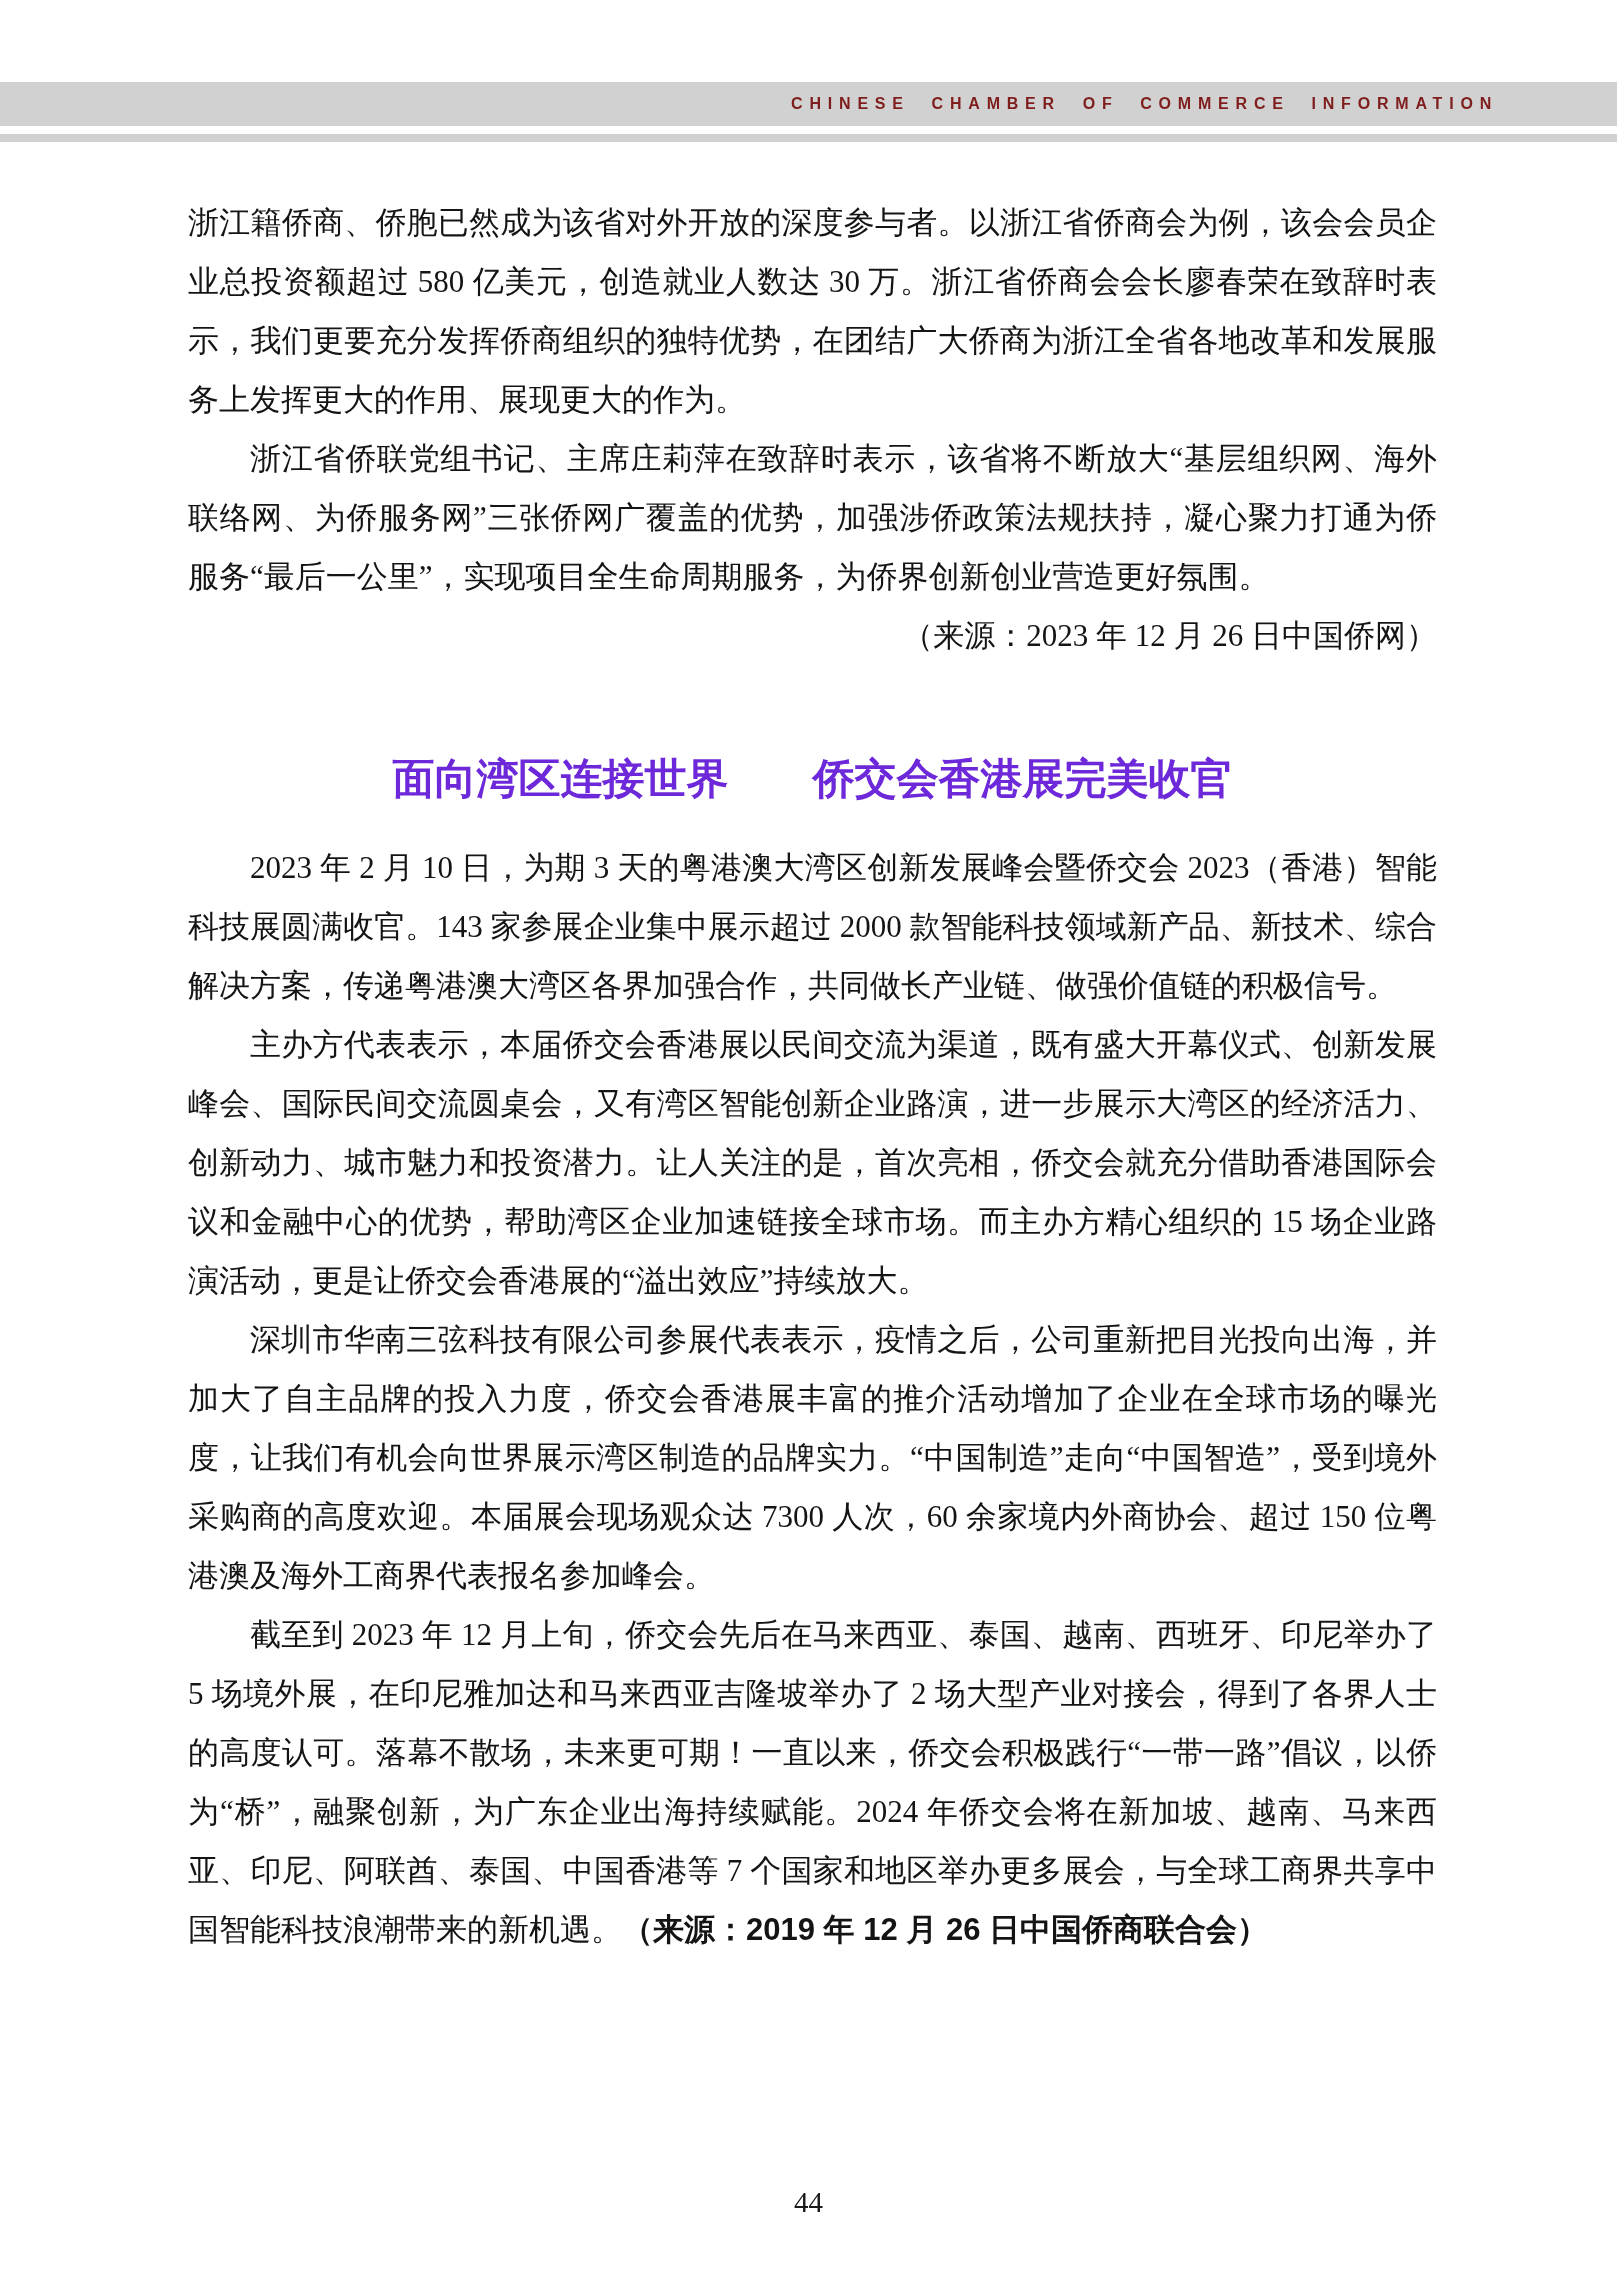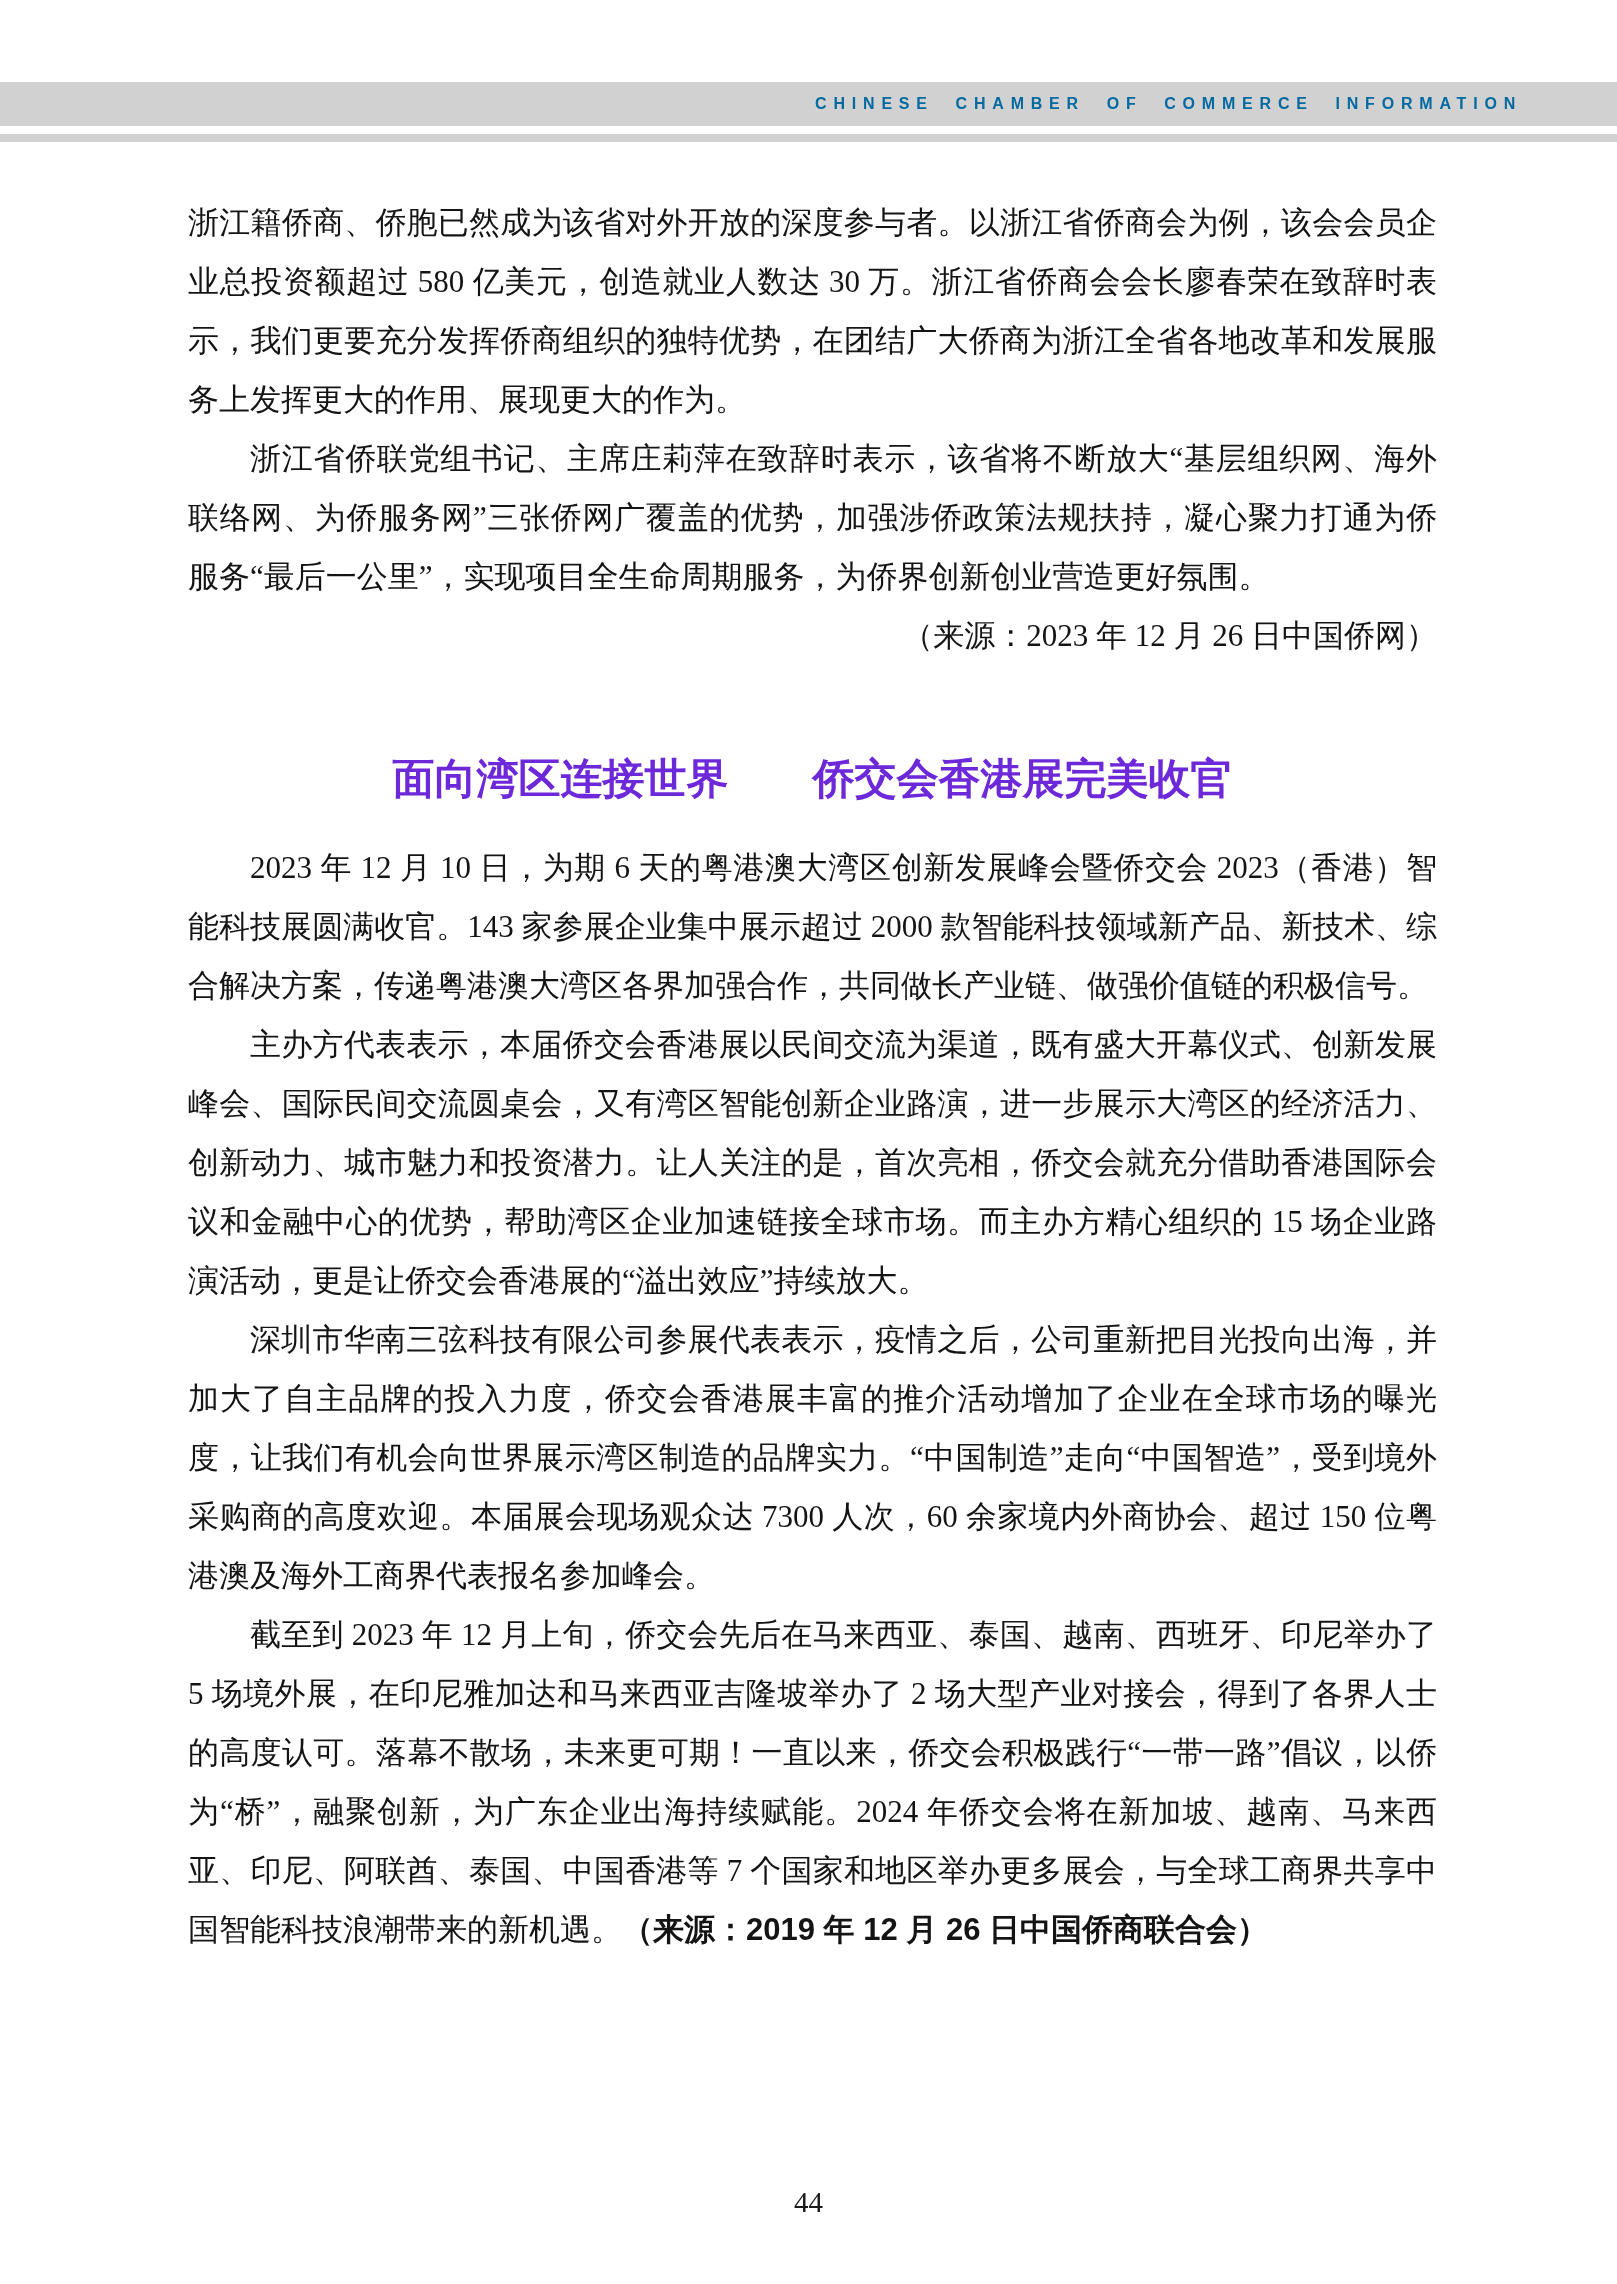--- a/index.html
+++ b/index.html
@@ -27,22 +27,22 @@
     left: 0; top: 134px;
     width: 1617px; height: 7.5px;
     background: #d1d1d1;
   }
   .banner-text {
     font-family: "Liberation Sans", "DejaVu Sans", sans-serif;
     font-size: 16px;
     font-weight: bold;
     letter-spacing: 6.8px;
     word-spacing: 10.5px;
-    color: #0369a1;
-    padding-right: 95px;
+    color: #7f1d1d;
+    padding-right: 119px;
     white-space: nowrap;
   }
   
   .content {
     position: absolute;
     left: 188px;
     top: 193px;
     width: 1249px;
     font-size: 31px;
     line-height: 59px;
@@ -92,21 +92,21 @@
   <div class="content">
 
     <p>浙江籍侨商、侨胞已然成为该省对外开放的深度参与者。以浙江省侨商会为例，该会会员企业总投资额超过 580 亿美元，创造就业人数达 30 万。浙江省侨商会会长廖春荣在致辞时表示，我们更要充分发挥侨商组织的独特优势，在团结广大侨商为浙江全省各地改革和发展服务上发挥更大的作用、展现更大的作为。</p>
 
     <p class="indent">浙江省侨联党组书记、主席庄莉萍在致辞时表示，该省将不断放大“基层组织网、海外联络网、为侨服务网”三张侨网广覆盖的优势，加强涉侨政策法规扶持，凝心聚力打通为侨服务“最后一公里”，实现项目全生命周期服务，为侨界创新创业营造更好氛围。</p>
 
     <p class="source-line">（来源：2023 年 12 月 26 日中国侨网）</p>
 
     <p class="article-title">面向湾区连接世界　　侨交会香港展完美收官</p>
 
-    <p class="indent">2023 年 12 月 10 日，为期 6 天的粤港澳大湾区创新发展峰会暨侨交会 2023（香港）智能科技展圆满收官。143 家参展企业集中展示超过 2000 款智能科技领域新产品、新技术、综合解决方案，传递粤港澳大湾区各界加强合作，共同做长产业链、做强价值链的积极信号。</p>
+    <p class="indent">2023 年 2 月 10 日，为期 3 天的粤港澳大湾区创新发展峰会暨侨交会 2023（香港）智能科技展圆满收官。143 家参展企业集中展示超过 2000 款智能科技领域新产品、新技术、综合解决方案，传递粤港澳大湾区各界加强合作，共同做长产业链、做强价值链的积极信号。</p>
 
     <p class="indent">主办方代表表示，本届侨交会香港展以民间交流为渠道，既有盛大开幕仪式、创新发展峰会、国际民间交流圆桌会，又有湾区智能创新企业路演，进一步展示大湾区的经济活力、创新动力、城市魅力和投资潜力。让人关注的是，首次亮相，侨交会就充分借助香港国际会议和金融中心的优势，帮助湾区企业加速链接全球市场。而主办方精心组织的 15 场企业路演活动，更是让侨交会香港展的“溢出效应”持续放大。</p>
 
     <p class="indent">深圳市华南三弦科技有限公司参展代表表示，疫情之后，公司重新把目光投向出海，并加大了自主品牌的投入力度，侨交会香港展丰富的推介活动增加了企业在全球市场的曝光度，让我们有机会向世界展示湾区制造的品牌实力。“中国制造”走向“中国智造”，受到境外采购商的高度欢迎。本届展会现场观众达 7300 人次，60 余家境内外商协会、超过 150 位粤港澳及海外工商界代表报名参加峰会。</p>
 
     <p class="indent"><span>截至到 2023 年 12 月上旬，侨交会先后在马来西亚、泰国、越南、西班牙、印尼举办了 5 场境外展，在印尼雅加达和马来西亚吉隆坡举办了 2 场大型产业对接会，得到了各界人士的高度认可。落幕不散场，未来更可期！一直以来，侨交会积极践行“一带一路”倡议，以侨为“桥”，融聚创新，为广东企业出海持续赋能。2024 年侨交会将在新加坡、越南、马来西亚、印尼、阿联酋、泰国、中国香港等 7 个国家和地区举办更多展会，与全球工商界共享中国智能科技浪潮带来的新机遇。</span><span class="bold-sans">（来源：2019 年 12 月 26 日中国侨商联合会）</span></p>
 
   </div>
 
   <div class="page-number">44</div>

